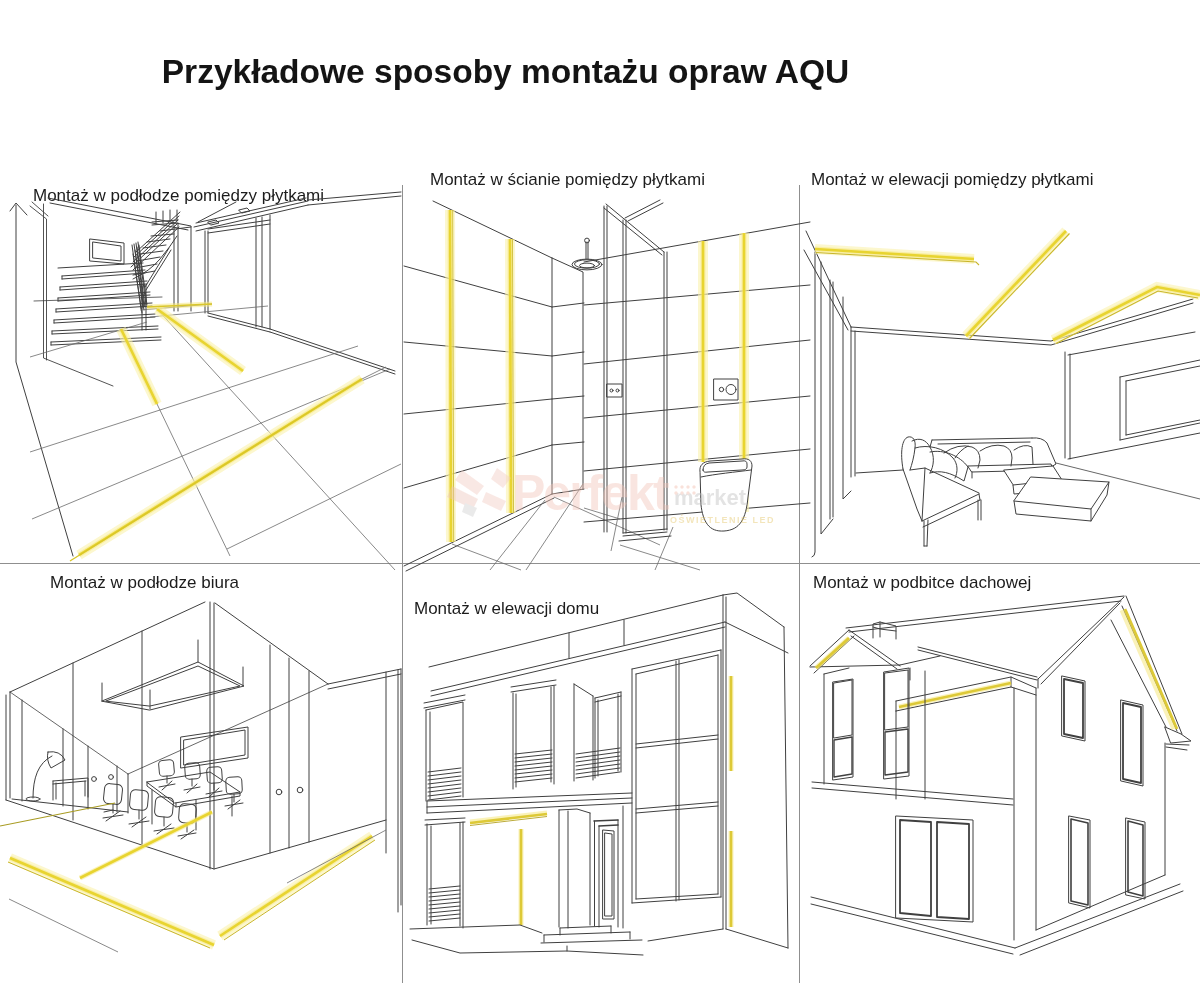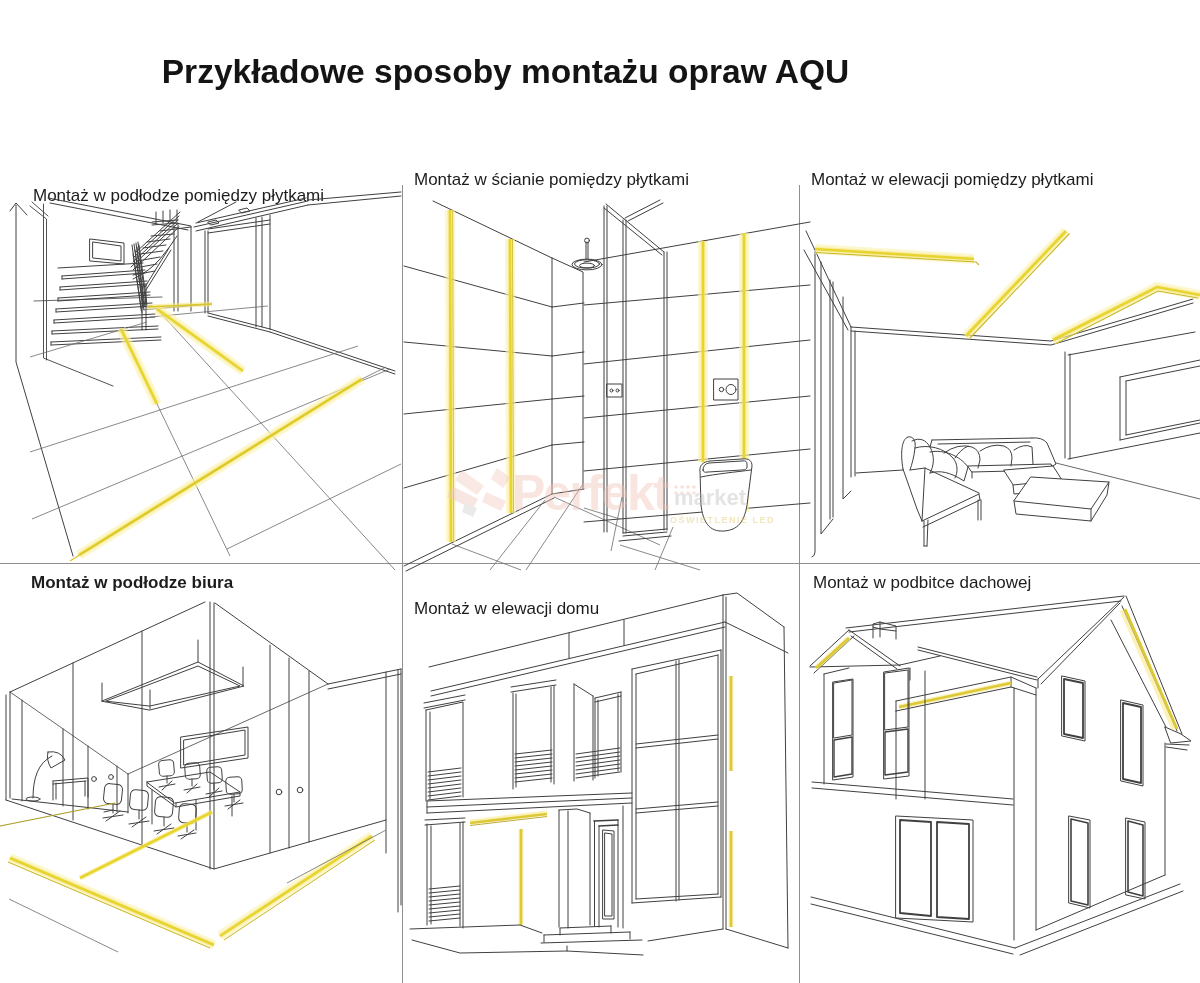--- a/index.html
+++ b/index.html
@@ -16,25 +16,25 @@
 .olv{stroke:#a89b22;stroke-width:1.2;fill:none;}
 .wh{fill:#ffffff;}
 </style>
 </head>
 <body>
 
 <div id="title">Przykładowe sposoby montażu opraw AQU</div>
 
 <div class="lbl" style="left:33px;top:186px;">Montaż w podłodze pomiędzy płytkami</div>
 
-<div class="lbl" style="left:414px;top:170px;">Montaż w ścianie pomiędzy płytkami</div>
+<div class="lbl" style="left:430px;top:170px;">Montaż w ścianie pomiędzy płytkami</div>
 
 <div class="lbl" style="left:811px;top:170px;">Montaż w elewacji pomiędzy płytkami</div>
 
-<div class="lbl" style="left:31px;top:573px;font-weight:bold;">Montaż w podłodze biura</div>
+<div class="lbl" style="left:50px;top:573px;">Montaż w podłodze biura</div>
 
 <div class="lbl" style="left:414px;top:599px;">Montaż w elewacji domu</div>
 
 <div class="lbl" style="left:813px;top:573px;">Montaż w podbitce dachowej</div>
 
 <svg width="1200" height="983" viewBox="0 0 1200 983">
 
 <g stroke="#8f8f8f" stroke-width="1">
 <line x1="402.5" y1="185" x2="402.5" y2="983"></line>
 <line x1="799.5" y1="185" x2="799.5" y2="983"></line>

